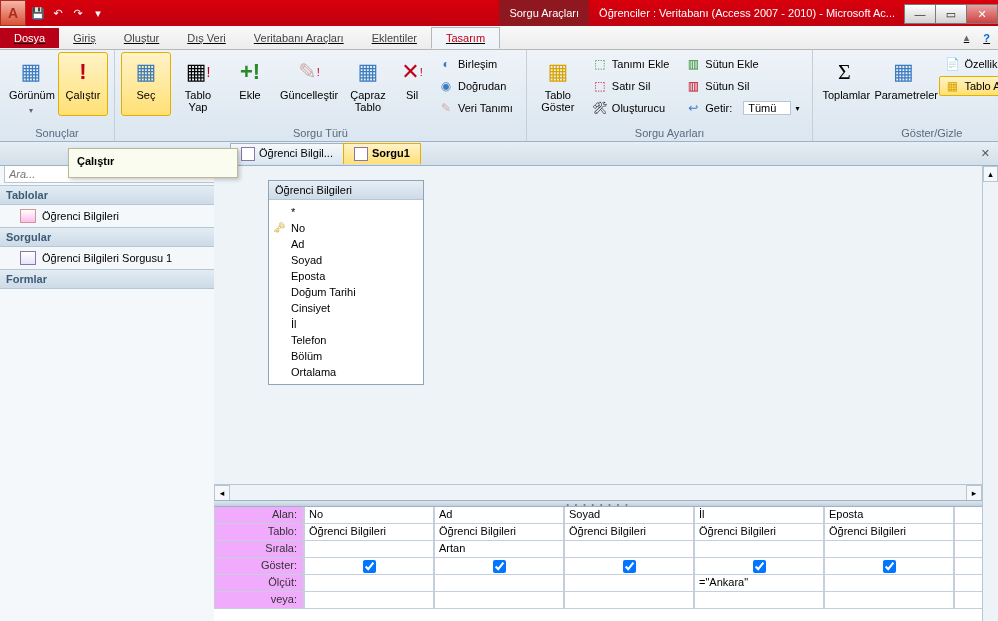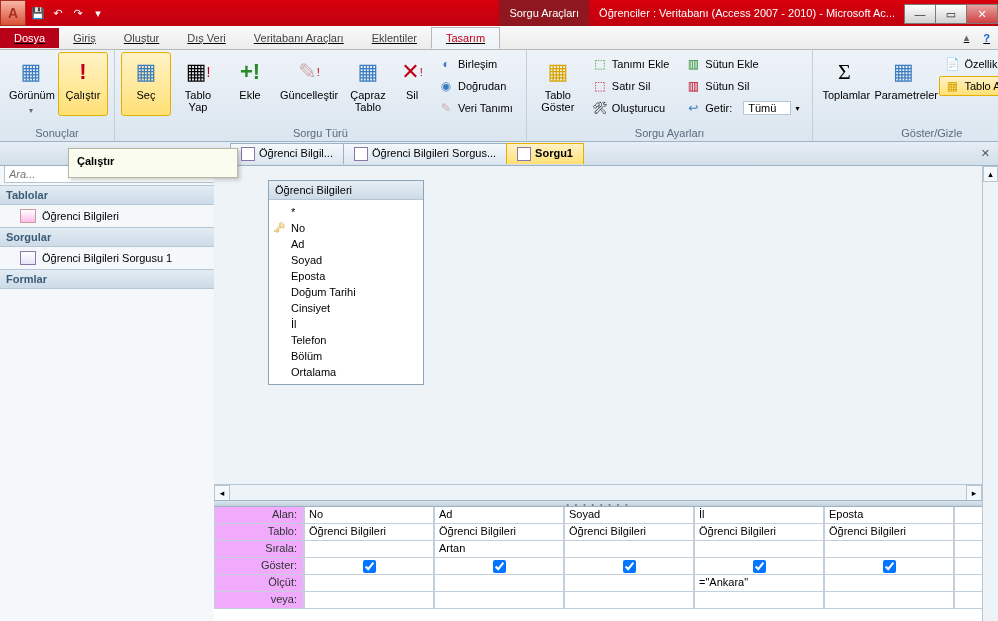--- a/index.html
+++ b/index.html
@@ -274,24 +274,20 @@
 
 <div class="tooltip">
   <div class="tt-title">Çalıştır</div>
 </div>
 
 <div class="doctabs">
   <div class="doctab">
       <span class="qico"></span>
       <span>Öğrenci Bilgil...</span>
     </div>
-  <div class="doctab">
-      <span class="qico"></span>
-      <span>Öğrenci Bilgileri Sorgus...</span>
-    </div>
   <div class="doctab active">
       <span class="qico"></span>
       <span>Sorgu1</span>
     </div>
   <div class="closex">✕</div>
 </div>
 
 <div class="design">
   <div class="upper">
     <div class="fieldbox">

